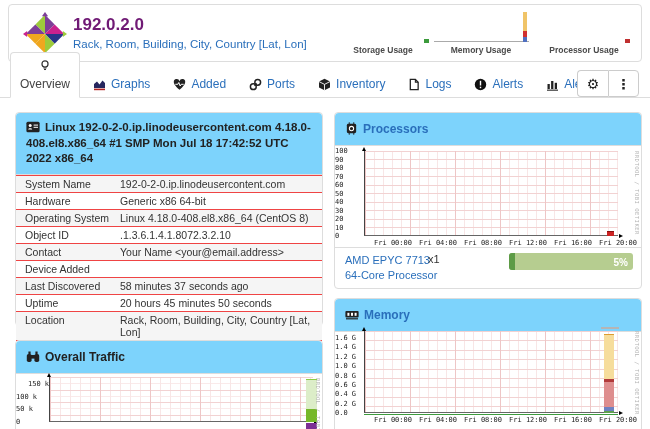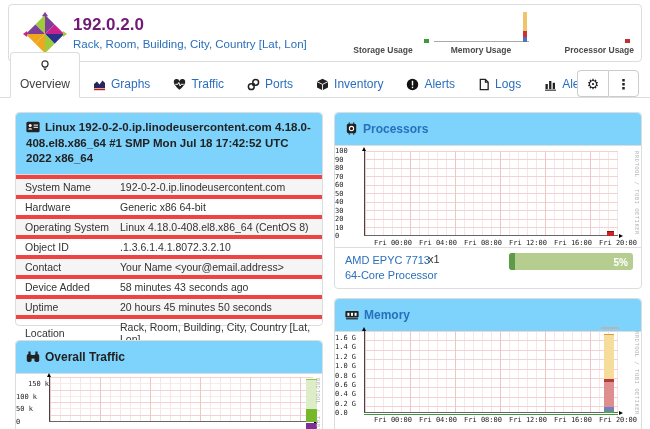--- a/index.html
+++ b/index.html
@@ -29,21 +29,21 @@
   .ctrl-btn:last-child{border-radius:0 4px 4px 0;font-weight:bold;}
   
   .panel{position:absolute;background:#fff;border:1px solid #ddd;border-radius:4px;}
   .panel-heading{background:#7dd3fc;border-bottom:1px solid #ddd;border-radius:4px 4px 0 0;
                  padding:7px 10px;font-size:11.5px;font-weight:bold;color:#222;line-height:1.35;}
   .panel-heading.big{font-size:12px;padding:8px 10px;}
   .panel-heading .blue{color:#2a6fbb;text-decoration:none;}
   .panel-heading svg{vertical-align:-2px;margin-right:5px;}
   
   .sys-rows{font-size:10.5px;}
-  .srow{display:flex;align-items:center;min-height:15.5px;border-top:4px solid #ef4444;padding:0;}
+  .srow{display:flex;min-height:15.5px;border-top:1px solid #ef4444;padding:0;}
   .srow:nth-child(odd){background:#f5f5f5;}
   .srow .lbl{width:100px;padding:2px 4px 2px 9px;flex:0 0 auto;}
   .srow .val{flex:1;padding:2px 4px;position:relative;}
   .view-btn{position:absolute;right:5px;top:50%;transform:translateY(-50%);background:#337ab7;
             border:1px solid #2e6da4;color:#fff;font-size:10px;font-weight:bold;border-radius:3px;
             padding:1px 7px;display:inline-flex;align-items:center;gap:4px;cursor:pointer;}
   
   .graph{position:absolute;left:0;width:306px;}
   .plot{position:absolute;border-left:1px solid #444;border-bottom:1px solid #666;}
   .grid-proc{background:
@@ -110,21 +110,21 @@
 
     <div class="mini" style="left:425px;top:6px;width:96px;height:32px;"></div>
     <div class="bar" style="left:425px;top:36px;width:95px;height:1px;background:#aaa;"></div>
     <div class="bar" style="left:514px;top:7px;width:4px;height:19px;background:#f0c468;"></div>
     <div class="bar" style="left:514px;top:26px;width:4px;height:6px;background:#d03030;"></div>
     <div class="bar" style="left:514px;top:32px;width:4px;height:5px;background:#5070c0;"></div>
     <div class="mini-label" style="left:422px;width:100px;">Memory Usage</div>
 
     <div class="mini" style="left:527px;top:6px;width:96px;height:32px;"></div>
     <div class="bar" style="left:616px;top:34px;width:5px;height:4px;background:#c03030;"></div>
-    <div class="mini-label" style="left:525px;width:100px;text-align:right;">Processor Usage</div>
+    <div class="mini-label" style="left:525px;width:100px;">Processor Usage</div>
   </div>
 
   <div class="tabbar">
     <div class="tabs">
       <a class="tab active">
         <svg width="12" height="13" viewBox="0 0 13 13">
             <circle cx="6.5" cy="4.8" r="3.3" fill="none" stroke="#333" stroke-width="1.3"></circle>
             <rect x="4.9" y="8.6" width="3.2" height="1.2" fill="#333"></rect>
             <rect x="5.4" y="10.3" width="2.2" height="1.1" fill="#333"></rect>
           </svg>
@@ -135,51 +135,51 @@
             <path d="M1 10 L1 6 L4 3.5 L6.5 6.5 L9.5 2.5 L12 5 L12 10 Z" fill="#26265e"></path>
             <rect x="1" y="10.6" width="11" height="1.6" fill="#b22222"></rect>
           </svg>
         <span>Graphs</span>
       </a>
       <a class="tab">
         <svg width="13" height="13" viewBox="0 0 13 13">
             <path d="M6.5 11.8 C2 8.2 .8 5.6 .8 4.1 A2.9 2.9 0 0 1 6.5 3.2 A2.9 2.9 0 0 1 12.2 4.1 C12.2 5.6 11 8.2 6.5 11.8Z" fill="#222"></path>
             <polyline points="2.3,6.3 4.8,6.3 5.8,4.5 7.2,8 8.2,6.3 10.7,6.3" fill="none" stroke="#fff" stroke-width="1"></polyline>
           </svg>
-        <span>Traffic</span>
+        <span>Added</span>
       </a>
       <a class="tab">
         <svg width="13" height="13" viewBox="0 0 13 13">
             <circle cx="4.3" cy="8.7" r="2.9" fill="none" stroke="#222" stroke-width="1.5"></circle>
             <circle cx="8.7" cy="4.3" r="2.9" fill="none" stroke="#222" stroke-width="1.5"></circle>
             <line x1="5.4" y1="7.6" x2="7.6" y2="5.4" stroke="#222" stroke-width="1.5"></line>
           </svg>
         <span>Ports</span>
       </a>
       <a class="tab">
         <svg width="13" height="13" viewBox="0 0 13 13">
             <path d="M6.5 .8 L12 3.6 L12 9.4 L6.5 12.2 L1 9.4 L1 3.6 Z" fill="#222"></path>
             <path d="M1 3.6 L6.5 6.4 L12 3.6 M6.5 6.4 L6.5 12.2" stroke="#fff" stroke-width=".9" fill="none"></path>
           </svg>
         <span>Inventory</span>
       </a>
       <a class="tab">
+        <svg width="12" height="13" viewBox="0 0 13 13">
+            <path d="M2.5 1 H8 L11 4 V12 H2.5 Z" fill="none" stroke="#222" stroke-width="1.4"></path>
+            <path d="M8 1 V4 H11" fill="none" stroke="#222" stroke-width="1.2"></path>
+          </svg>
+        <span>Logs</span>
+      </a>
+      <a class="tab">
         <svg width="13" height="13" viewBox="0 0 13 13">
             <circle cx="6.5" cy="6.5" r="5.7" fill="#111"></circle>
             <rect x="5.8" y="2.8" width="1.4" height="4.7" fill="#fff"></rect>
             <rect x="5.8" y="8.7" width="1.4" height="1.5" fill="#fff"></rect>
           </svg>
         <span>Alerts</span>
-      </a>
-      <a class="tab">
-        <svg width="12" height="13" viewBox="0 0 13 13">
-            <path d="M2.5 1 H8 L11 4 V12 H2.5 Z" fill="none" stroke="#222" stroke-width="1.4"></path>
-            <path d="M8 1 V4 H11" fill="none" stroke="#222" stroke-width="1.2"></path>
-          </svg>
-        <span>Logs</span>
       </a>
       <a class="tab">
         <svg width="13" height="13" viewBox="0 0 13 13">
             <rect x="1.5" y="6" width="2.3" height="5" fill="#222"></rect>
             <rect x="5.1" y="3" width="2.3" height="8" fill="#222"></rect>
             <rect x="8.7" y="4.8" width="2.3" height="6.2" fill="#222"></rect>
             <rect x="1" y="11.6" width="11" height="1.1" fill="#222"></rect>
           </svg>
         <span>Alert Stats</span>
       </a>
@@ -221,21 +221,24 @@
         <div class="srow">
           <div class="lbl">Object ID</div>
           <div class="val">.1.3.6.1.4.1.8072.3.2.10</div>
         </div>
         <div class="srow">
           <div class="lbl">Contact</div>
           <div class="val">Your Name &lt;your@email.address&gt;</div>
         </div>
         <div class="srow">
           <div class="lbl">Device Added</div>
-          <div class="val">58 minutes 43 seconds ago</div>
+        </div>
+        <div class="srow">
+          <div class="lbl">Last Discovered</div>
+          <div class="val">58 minutes 37 seconds ago</div>
         </div>
         <div class="srow">
           <div class="lbl">Uptime</div>
           <div class="val">20 hours 45 minutes 50 seconds</div>
         </div>
         <div class="srow">
           <div class="lbl">Location</div>
           <div class="val">Rack, Room, Building, City, Country [Lat, Lon]</div>
         </div>
         <div class="srow">

